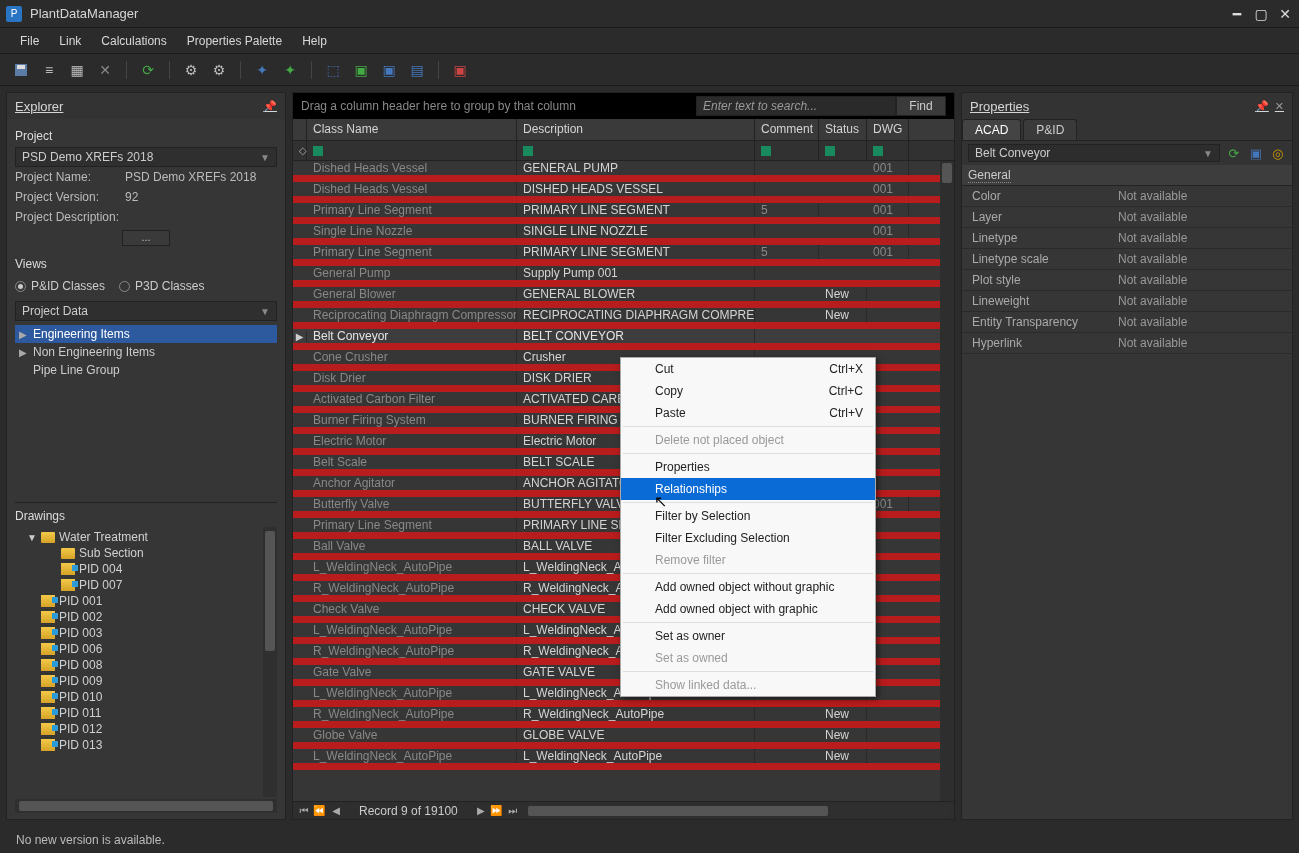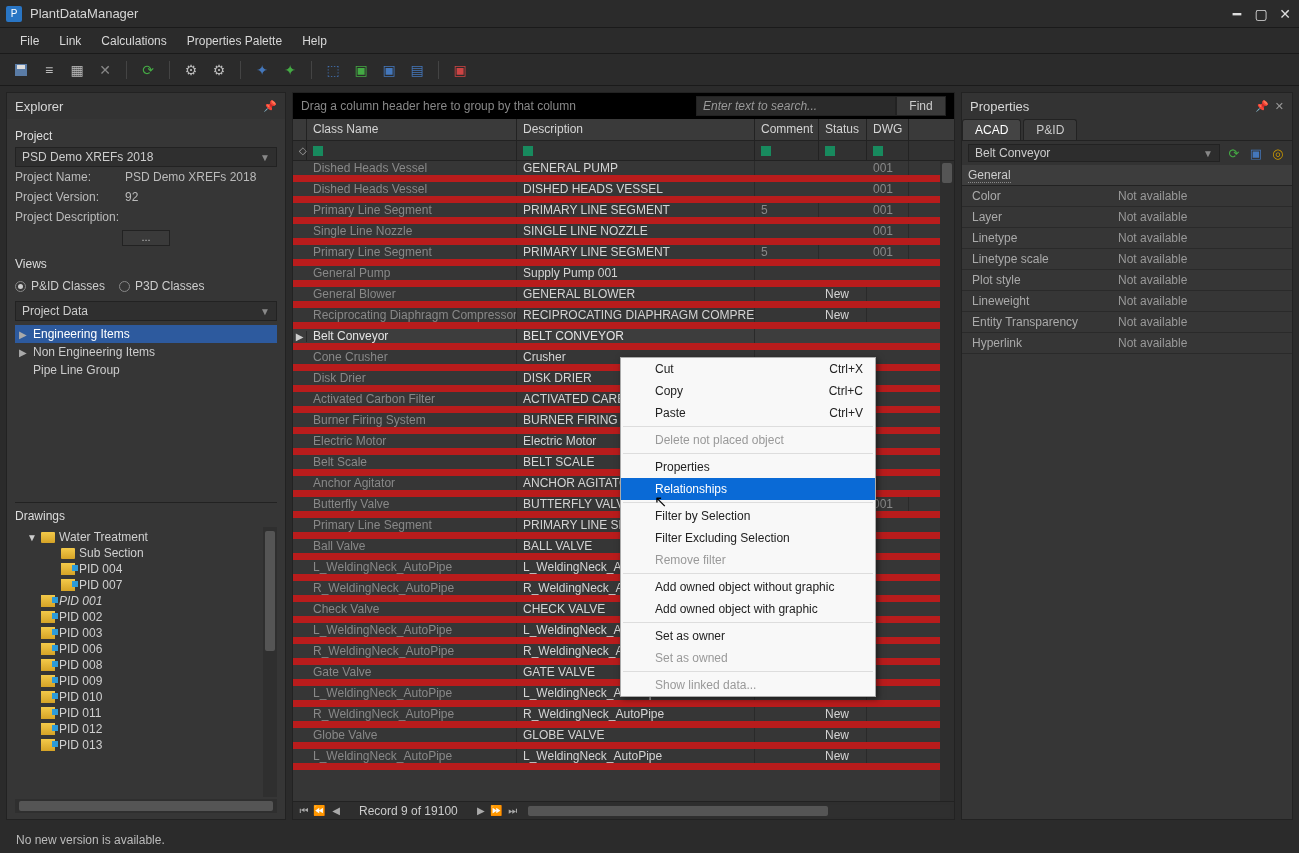--- a/index.html
+++ b/index.html
@@ -46,20 +46,21 @@
   .main {
     display:flex; height: 740px; padding:6px; gap:6px;
   }
   .panel {
     background:#363636; border:1px solid #222; display:flex; flex-direction:column;
   }
   .panel-header {
     height:26px; display:flex; align-items:center; padding:0 8px;
     font-size:13px; color:#d6d6d6; background:#333;
     justify-content:space-between;
+    text-decoration:underline;
   }
   .pin-icon { font-size:11px; color:#999; }
 
   
   .explorer { width:280px; }
   .explorer-body { flex:1; display:flex; flex-direction:column; padding:6px 8px; overflow:hidden; }
   .section-label { font-weight:normal; color:#ddd; margin:4px 0; }
   .combo {
     background:#2f2f2f; border:1px solid #222; height:20px; display:flex; align-items:center;
     padding:0 6px; color:#ccc; justify-content:space-between; font-size:12px;
@@ -275,21 +276,21 @@
             <div class="dw-item" style="padding-left: 26px;">
               <span style="width:10px"></span>
               <span class="dwg"></span>
               <span>PID 004</span>
             </div>
             <div class="dw-item" style="padding-left: 26px;">
               <span style="width:10px"></span>
               <span class="dwg"></span>
               <span>PID 007</span>
             </div>
-            <div class="dw-item" style="padding-left: 6px; font-style: italic;">
+            <div class="dw-item" style="padding-left: 6px;">
               <span style="width:10px"></span>
               <span class="dwg"></span>
               <span>PID 001</span>
             </div>
             <div class="dw-item" style="padding-left: 6px;">
               <span style="width:10px"></span>
               <span class="dwg"></span>
               <span>PID 002</span>
             </div>
             <div class="dw-item" style="padding-left: 6px;">

